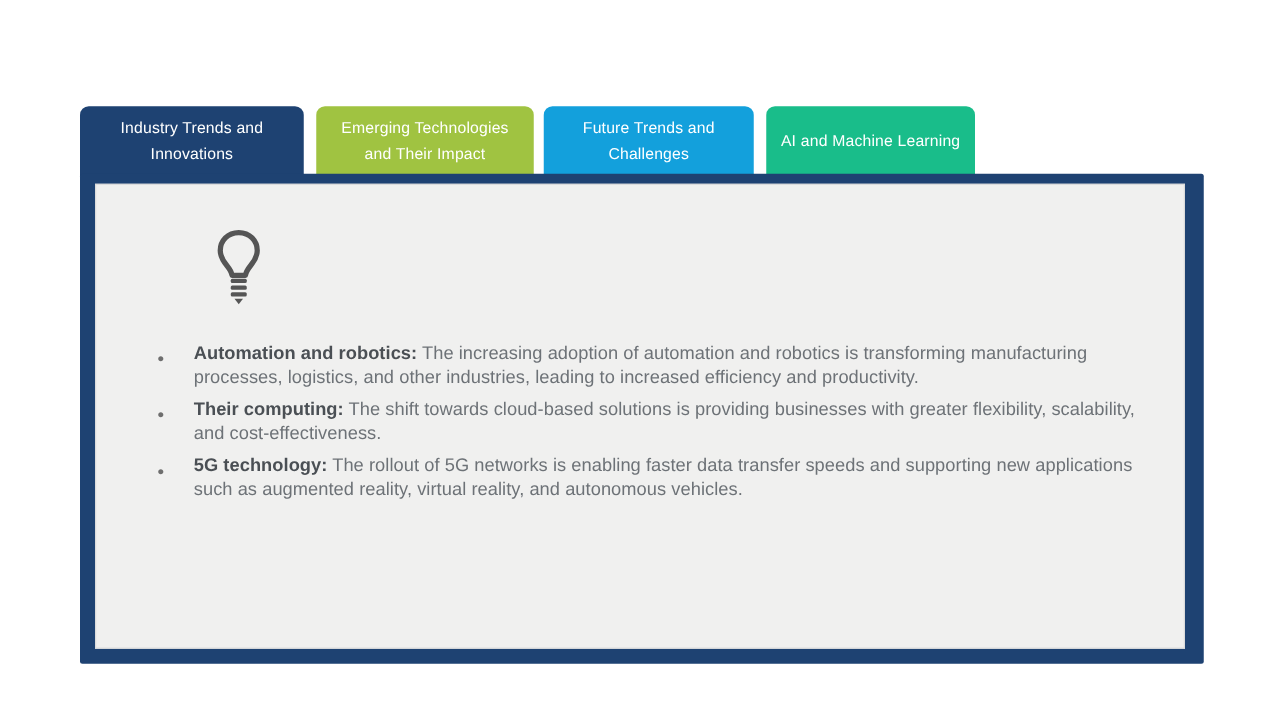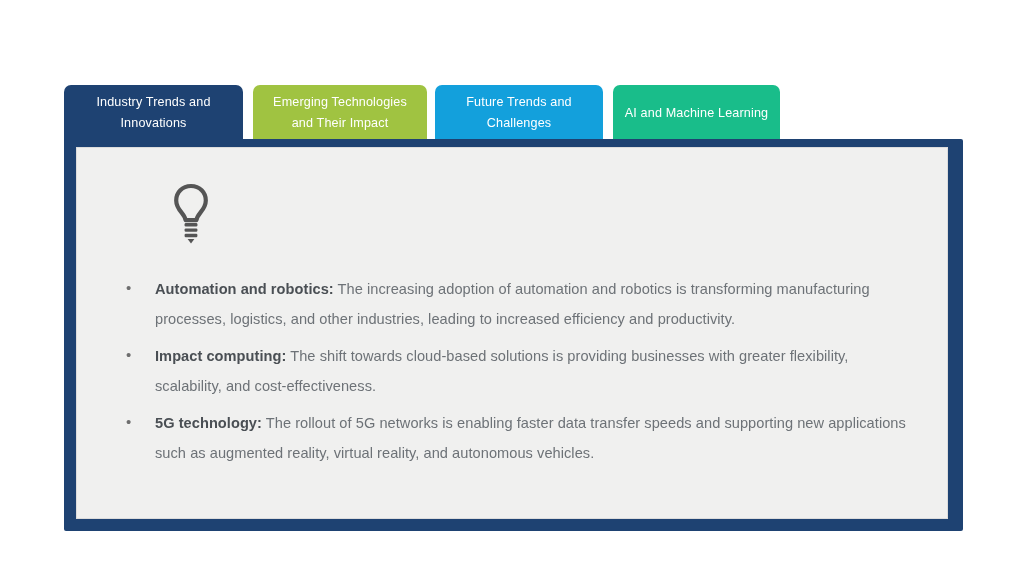--- a/index.html
+++ b/index.html
@@ -112,21 +112,21 @@
     color: #6e6e6e;
     font-size: 15px;
     line-height: 27px;
     text-align: left;
     padding-left: 4px;
     box-sizing: border-box;
   }
   .bullet-text {
     flex: 1 1 auto;
     font-size: 14.6px;
-    line-height: 30px;
+    line-height: 19px;
     color: #6d7277;
     letter-spacing: 0.05px;
   }
   .bullet-term {
     font-weight: bold;
     color: #4a4f54;
   }
 </style>
 </head>
 <body>
@@ -163,21 +163,21 @@
         </svg>
       </div>
 
       <div id="bullet-list">
           <div class="bullet-row">
             <span class="bullet-dot">•</span>
             <span class="bullet-text"><span class="bullet-term">Automation and robotics:</span><span> The increasing adoption of automation and robotics is transforming manufacturing processes, logistics, and other industries, leading to increased efficiency and productivity.</span></span>
           </div>
           <div class="bullet-row">
             <span class="bullet-dot">•</span>
-            <span class="bullet-text"><span class="bullet-term">Impact computing:</span><span> The shift towards cloud-based solutions is providing businesses with greater flexibility, scalability, and cost-effectiveness.</span></span>
+            <span class="bullet-text"><span class="bullet-term">Their computing:</span><span> The shift towards cloud-based solutions is providing businesses with greater flexibility, scalability, and cost-effectiveness.</span></span>
           </div>
           <div class="bullet-row">
             <span class="bullet-dot">•</span>
             <span class="bullet-text"><span class="bullet-term">5G technology:</span><span> The rollout of 5G networks is enabling faster data transfer speeds and supporting new applications such as augmented reality, virtual reality, and autonomous vehicles.</span></span>
           </div>
         </div>
 
     </div>
   </div>
 

